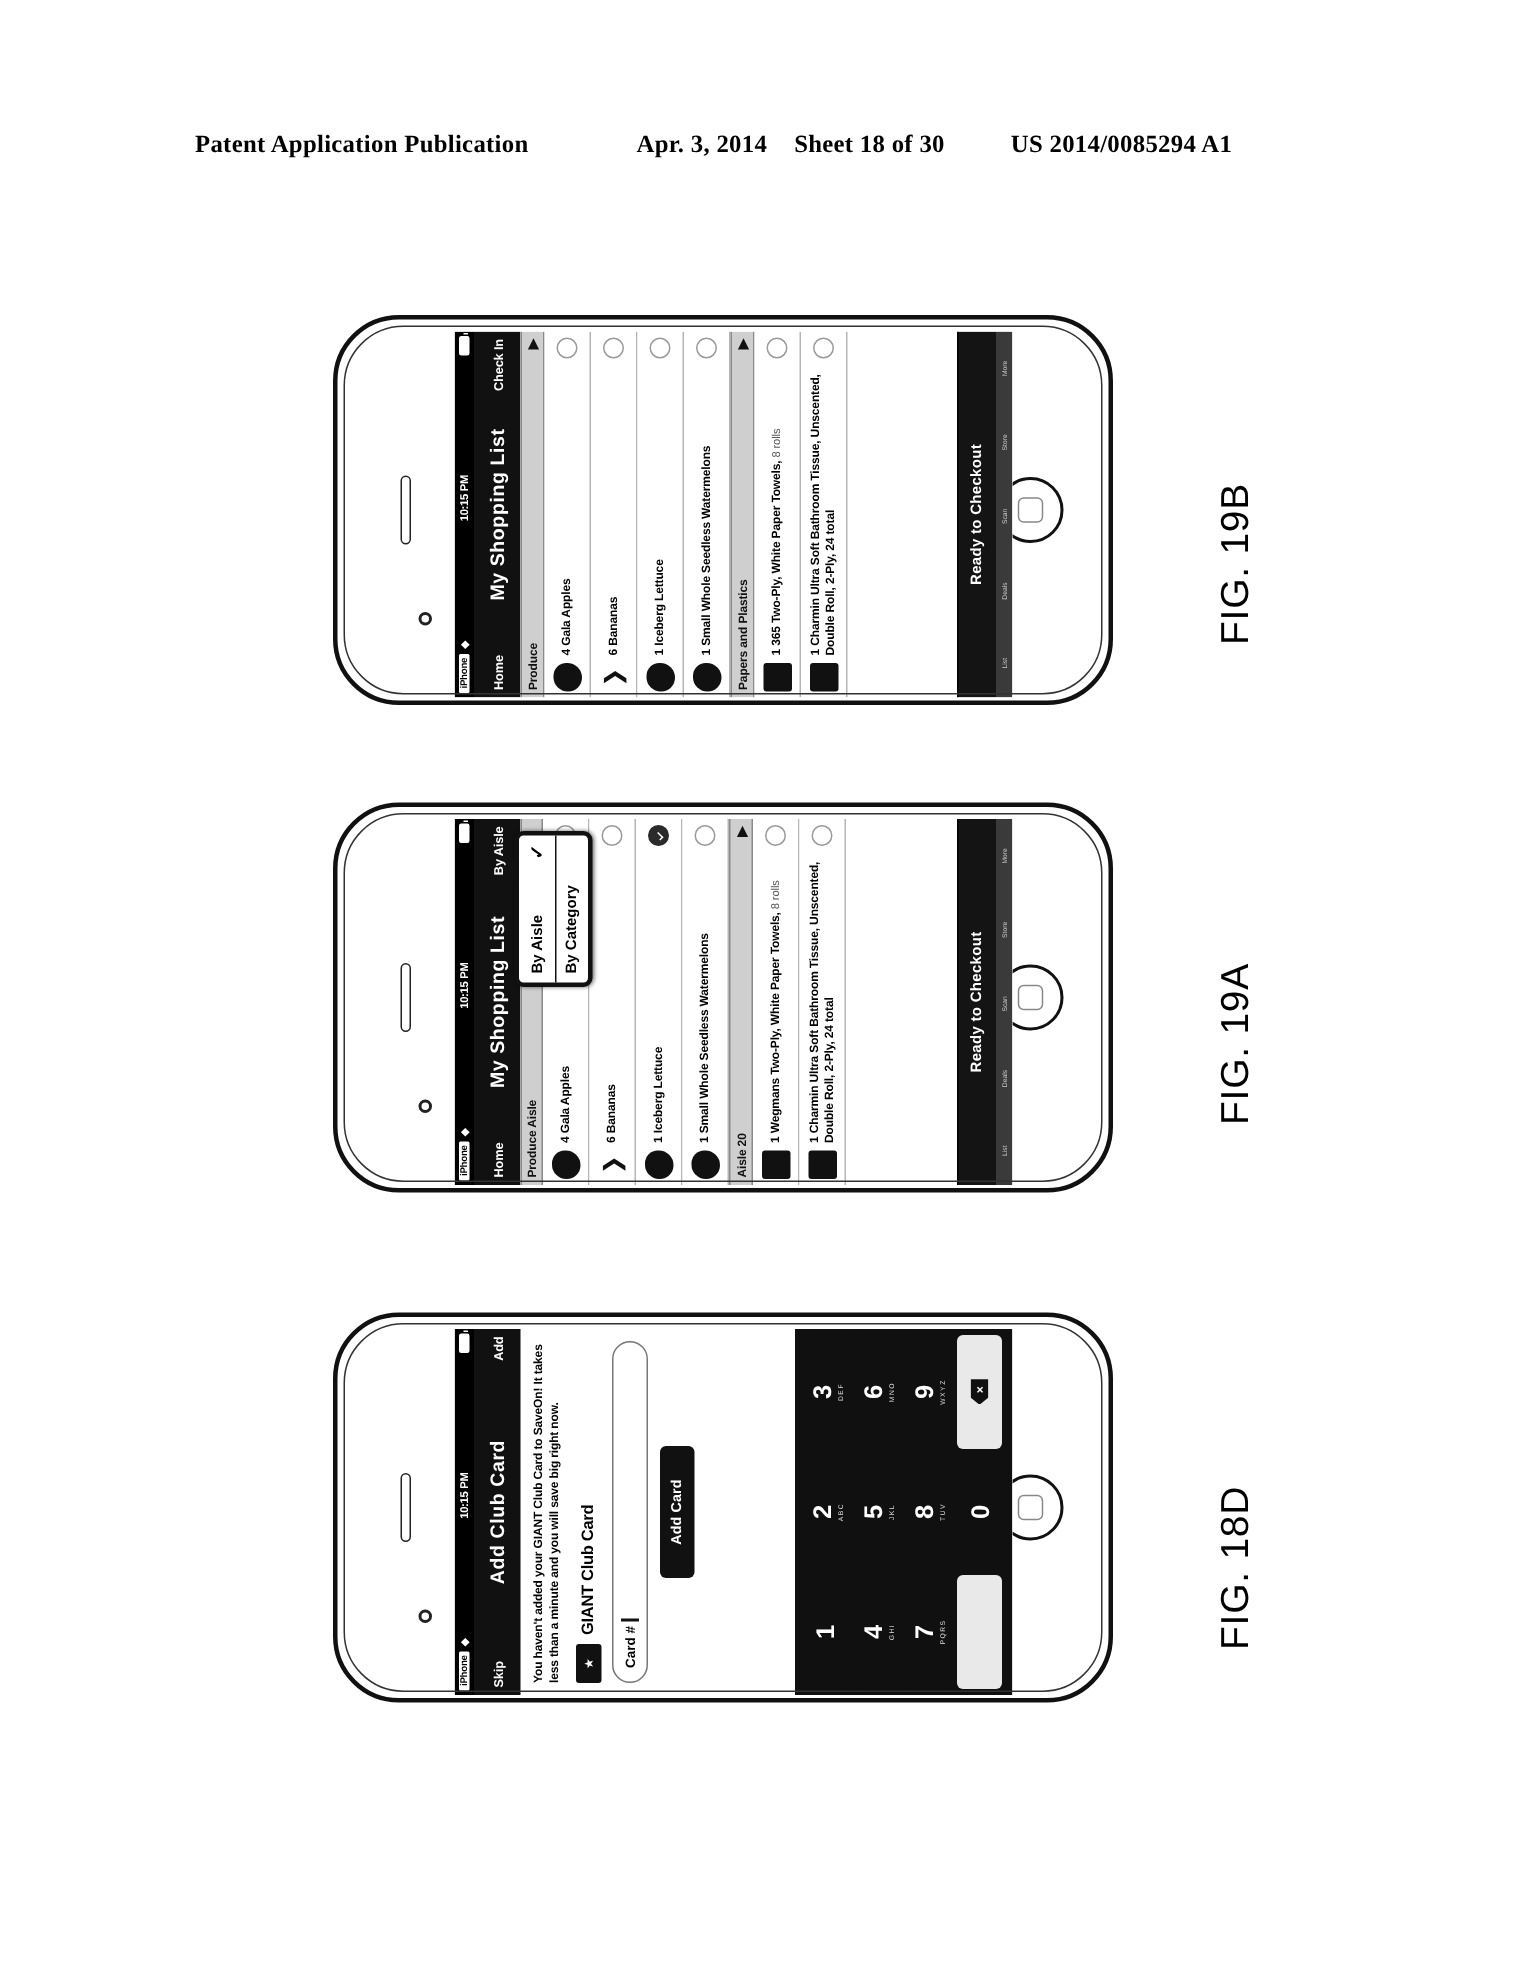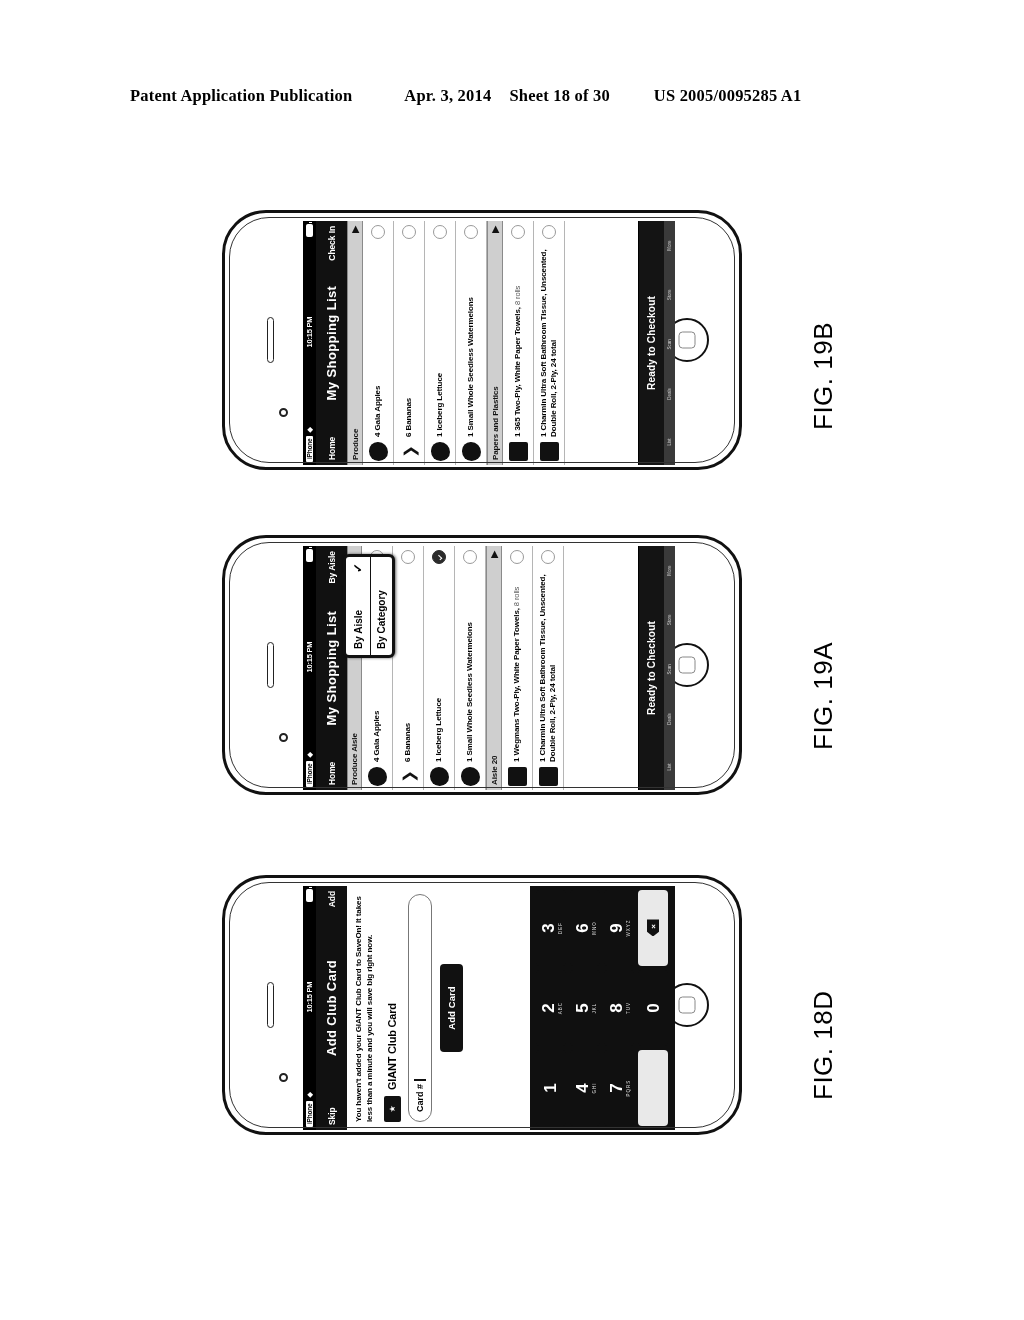--- a/index.html
+++ b/index.html
@@ -14,21 +14,21 @@
 
   
   .pat-header {
     position:absolute; top:86px; left:130px; width:766px;
     display:flex; align-items:flex-start;
     font-family:"Liberation Serif", serif;
     font-weight:bold; font-size:16.5px; color:#000;
     letter-spacing:.2px;
   }
   .pat-header .pub { white-space:nowrap; }
-  .pat-header .date { margin-left:52px; white-space:nowrap; }
+  .pat-header .date { margin-left:72px; white-space:nowrap; }
   .pat-header .sheet { margin-left:18px; white-space:nowrap; }
   .pat-header .num { margin-left:44px; white-space:nowrap; }
 
   
   .sheet-area { position:absolute; inset:0; }
 
   .figure {
     position:absolute;
     width:520px;   
     height:260px;
@@ -306,21 +306,21 @@
   #cap-19a { left:808px; top:750px; }
   #cap-18d { left:808px; top:1100px; }
 </style>
 </head>
 <body>
 
 <div class="pat-header">
   <span class="pub">Patent Application Publication</span>
   <span class="date">Apr. 3, 2014</span>
   <span class="sheet">Sheet 18 of 30</span>
-  <span class="num">US 2005/0095285 A1</span>
+  <span class="num">US 2014/0085294 A1</span>
 </div>
 
 <div class="sheet-area">
 
   <div class="figure" id="fig-19b">
     <div class="phone">
       <div class="phone-speaker"></div>
       <div class="phone-cam"></div>
       <div class="home-btn"></div>
 

